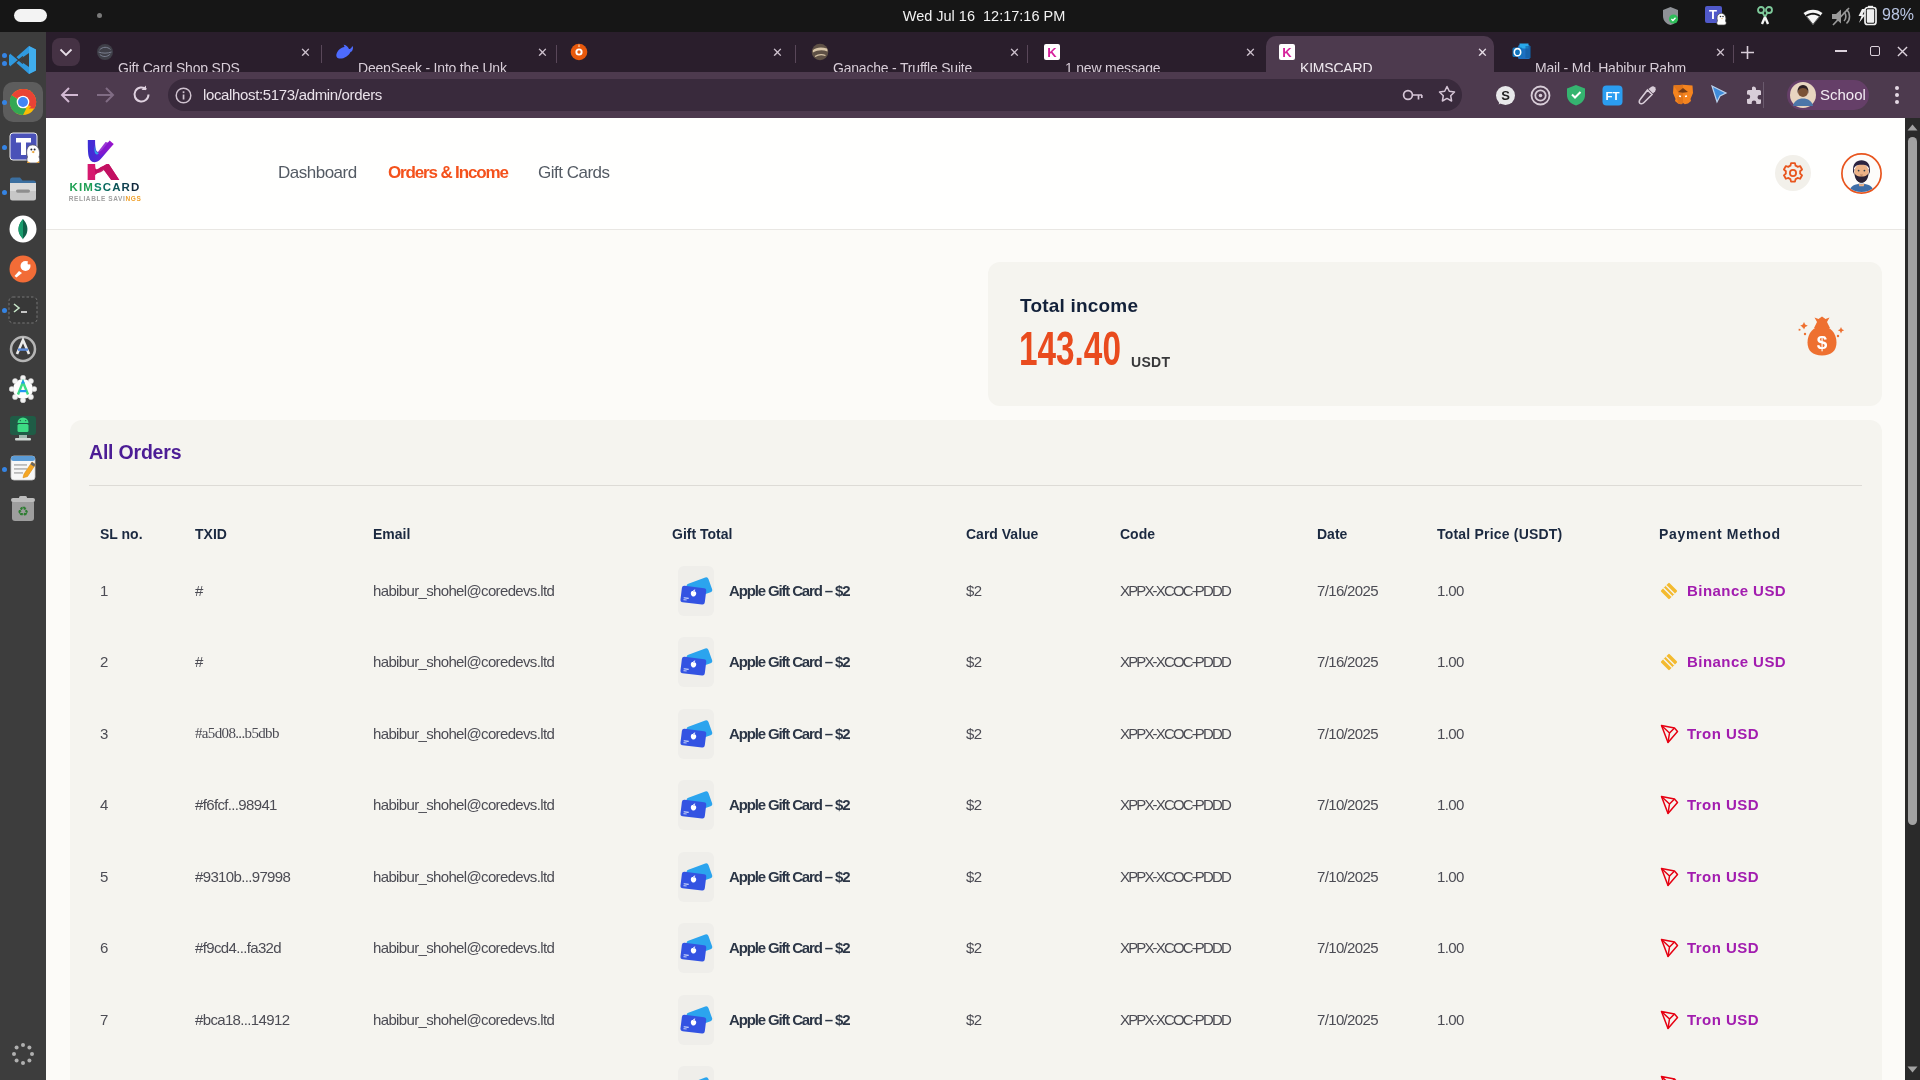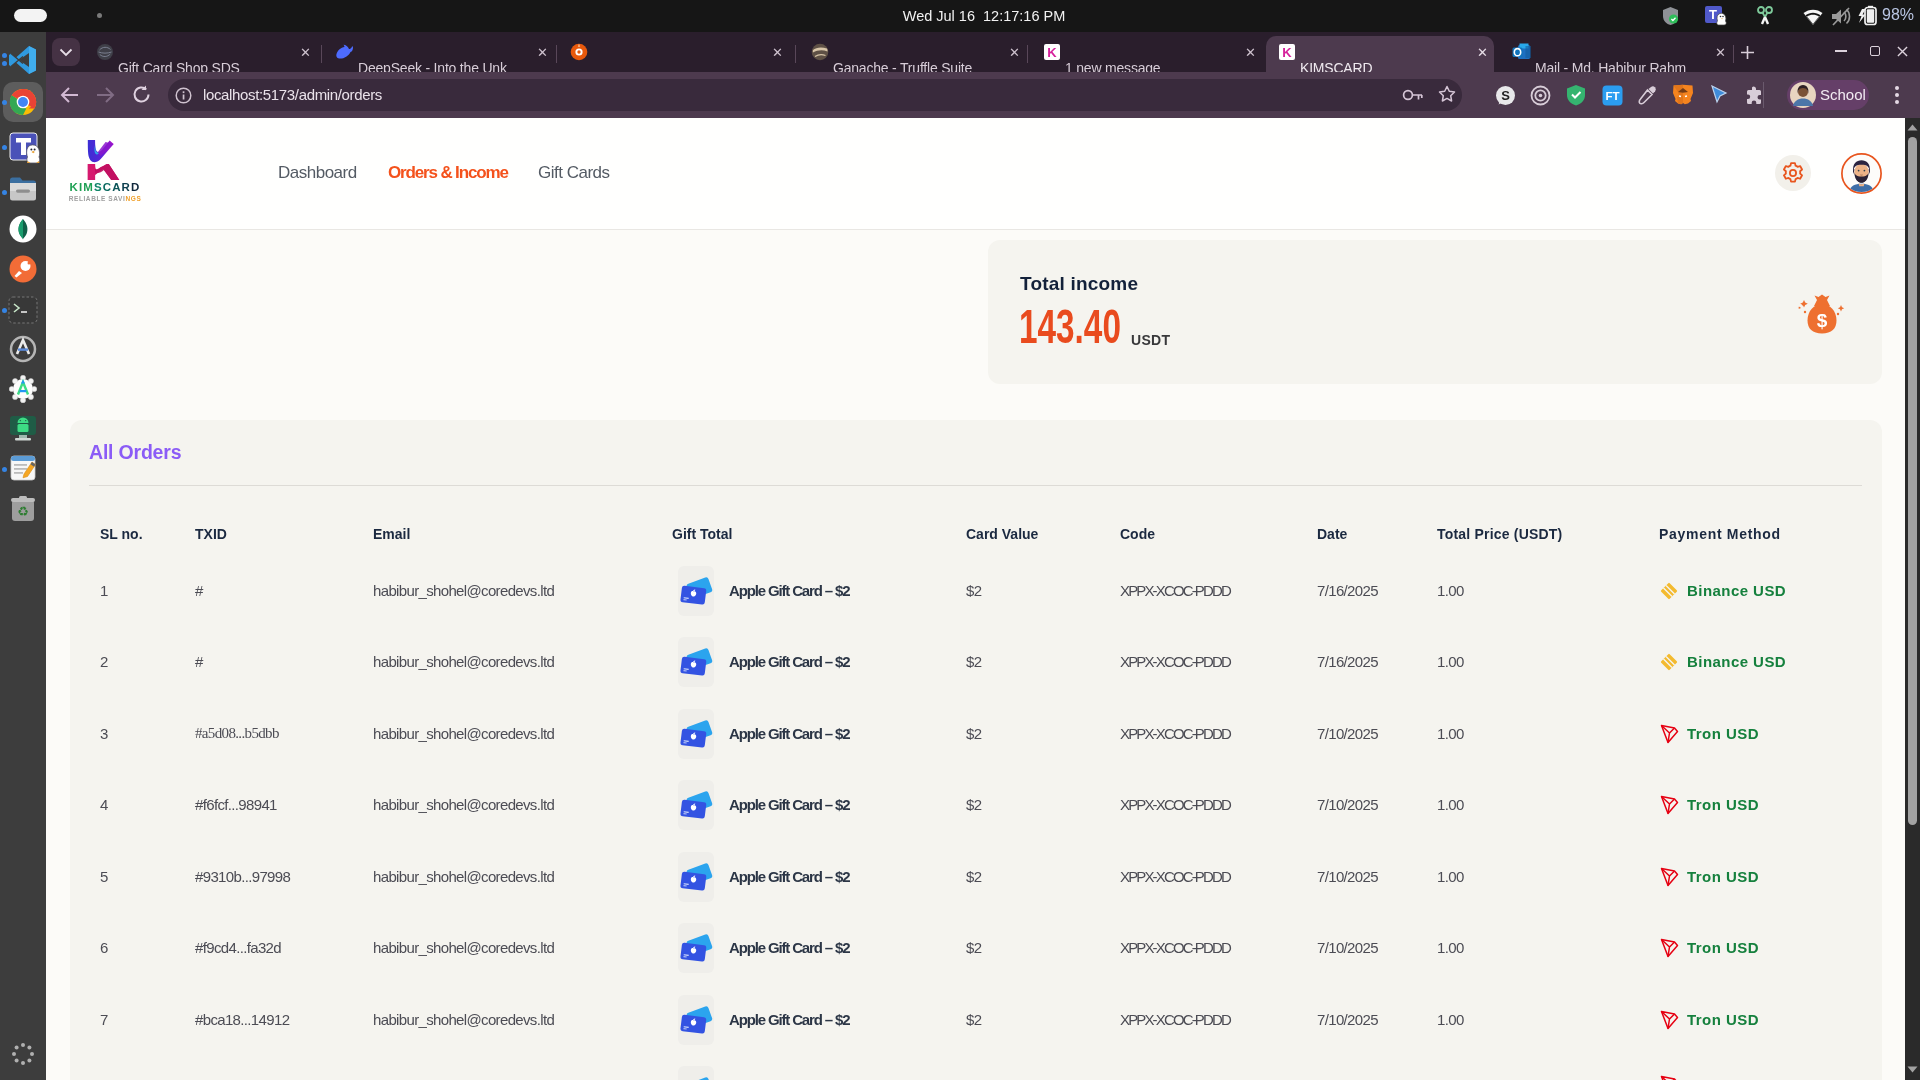--- a/index.html
+++ b/index.html
@@ -24,21 +24,21 @@
   #pgheader { position:absolute; left:0; top:0; width:1859px; height:112px; background:#fffffe; border-bottom:1px solid #e9e7e3; }
   .nav { position:absolute; top:45px; font-size:17px; color:#545b64; letter-spacing:-0.5px; }
   .card { position:absolute; background:#f5f4ef; border-radius:12px; }
   .ctitle { font-size:19px; font-weight:bold; color:#13213a; letter-spacing:0.2px; }
   .bignum { font-size:49px; font-weight:bold; color:#e94b1e; transform:scaleX(0.68); transform-origin:0 0; white-space:nowrap; }
   
   .th { position:absolute; font-size:14px; font-weight:bold; color:#1b2940; white-space:nowrap; }
   .td { position:absolute; font-size:15px; color:#4c4c54; white-space:nowrap; letter-spacing:-0.65px; }
   .giftbox { position:absolute; width:36px; height:50px; border-radius:6px; background:#efeeea; }
   .gifttxt { position:absolute; font-size:15px; font-weight:bold; color:#2c3646; letter-spacing:-1.15px; }
-  .paytxt { position:absolute; font-size:15px; font-weight:bold; color:#15803d; letter-spacing:0.45px; }
+  .paytxt { position:absolute; font-size:15px; font-weight:bold; color:#a21caf; letter-spacing:0.45px; }
   
   #sbar { position:absolute; left:1905px; top:118px; width:15px; height:962px; background:#2a2a2a; }
   #sthumb { position:absolute; left:3px; top:19px; width:9px; height:688px; background:#a2a2a2; border-radius:4.5px; }
 </style>
 </head>
 <body>
 <div id="topbar">
   <div class="abs" style="left:14px;top:9px;width:33px;height:13px;border-radius:7px;background:#f3f3f3;"></div>
   <div class="abs" style="left:97px;top:13px;width:5px;height:5px;border-radius:50%;background:#7a7a7a;"></div>
   <div id="clock">Wed Jul 16&nbsp; 12:17:16 PM</div>
@@ -414,40 +414,40 @@
         <path d="M14.8 21.5 C15.8 26.5 17.8 28.3 20.5 28.3 C23.2 28.3 25.2 26.5 26.2 21.5 C26 27 24 29.8 20.5 29.8 C17 29.8 15 27 14.8 21.5 Z" fill="#2b2236"></path>
         <circle cx="17.6" cy="17.6" r="0.9" fill="#33424a"></circle>
           <circle cx="23.4" cy="17.6" r="0.9" fill="#33424a"></circle>
         <path d="M18.8 21.8 h3.4 c-0.3 0.8 -3.1 0.8 -3.4 0 z" fill="#8a5c3c"></path>
         <path d="M7.5 41 C8 33.5 13.5 30.8 20.5 30.8 C27.5 30.8 33 33.5 33.5 41 Z" fill="#3e6ea8"></path>
         <path d="M17.5 30.2 c1.8 1.5 4.2 1.5 6 0 l-0.8 3 h-4.4 z" fill="#ecb287"></path>
       </g>
     </svg>
   </div>
 
-  <div class="card" style="left:942px;top:122px;width:894px;height:144px;text-decoration:underline;">
+  <div class="card" style="left:942px;top:144px;width:894px;height:144px;text-decoration:underline;">
     <div class="ctitle abs" style="left:32px;top:33px;">Total income</div>
     <div class="bignum abs" style="left:31px;top:58px;">143.40</div>
     <div class="abs" style="left:136px;top:92px;font-size:14px;font-weight:bold;color:#38383a;letter-spacing:0.3px;margin-left:7px;">USDT</div>
     <svg class="abs" style="left:808px;top:50px;" width="52" height="52" viewBox="0 0 52 52">
       <g fill="#ee7030">
         <path d="M18 16 l3 -6 l-2.5 -4.5 l4 1.5 l3.5 -2.5 l3.5 2.5 l4 -1.5 L31 10 l3 6 z"></path>
         <path d="M26 14 c-8 0 -14.5 7 -14.5 16.5 c0 8 5 13 14.5 13 c9.5 0 14.5 -5 14.5 -13 c0 -9.5 -6.5 -16.5 -14.5 -16.5 z"></path>
         <path d="M6 13 h2.2 v2.2 h-2.2 z M3 17 h1.8 v1.8 h-1.8 z" transform="rotate(8 5 15)"></path>
         <path d="M8 10 l1.2 2.6 l2.6 1.2 l-2.6 1.2 l-1.2 2.6 l-1.2 -2.6 l-2.6 -1.2 l2.6 -1.2 z"></path>
         <path d="M45 15 l1 2.2 l2.2 1 l-2.2 1 l-1 2.2 l-1 -2.2 l-2.2 -1 l2.2 -1 z"></path>
         <circle cx="42" cy="24" r="1.2"></circle>
           <circle cx="9" cy="22" r="1.2"></circle>
       </g>
       <text x="26" y="37" text-anchor="middle" font-size="19" font-weight="bold" fill="#fff" font-family="Liberation Sans">$</text>
     </svg>
   </div>
   <div id="statcards"></div>
   <div id="orders" class="card" style="left:24px;top:302px;width:1812px;height:700px;">
-    <div class="abs" style="left:19px;top:21px;font-size:19.5px;font-weight:bold;color:#8b5cf6;letter-spacing:-0.2px;">All Orders</div>
+    <div class="abs" style="left:19px;top:21px;font-size:19.5px;font-weight:bold;color:#4c1d95;letter-spacing:-0.2px;">All Orders</div>
     <div class="abs" style="left:19px;top:65px;width:1773px;height:1px;background:#dddbd6;"></div>
     <div class="th" style="left:30px;top:106px;">SL no.</div>
     <div class="th" style="left:125px;top:106px;">TXID</div>
     <div class="th" style="left:303px;top:106px;">Email</div>
     <div class="th" style="left:602px;top:106px;">Gift Total</div>
     <div class="th" style="left:896px;top:106px;">Card Value</div>
     <div class="th" style="left:1050px;top:106px;">Code</div>
     <div class="th" style="left:1247px;top:106px;">Date</div>
     <div class="th" style="left:1367px;top:106px;letter-spacing:0.2px;">Total Price (USDT)</div>
     <div class="th" style="left:1589px;top:106px;letter-spacing:0.7px;">Payment Method</div>

